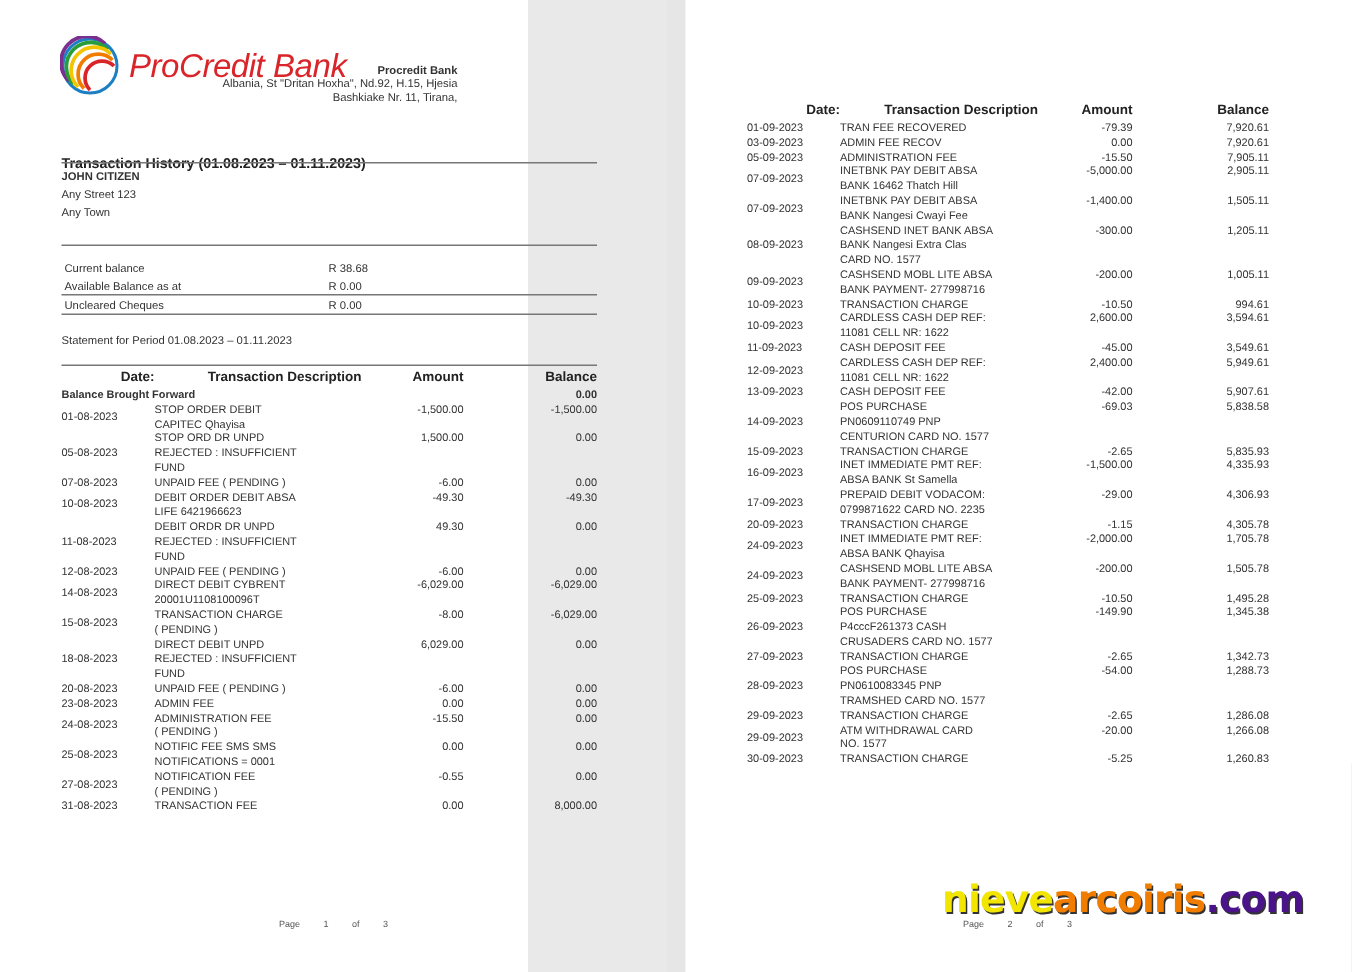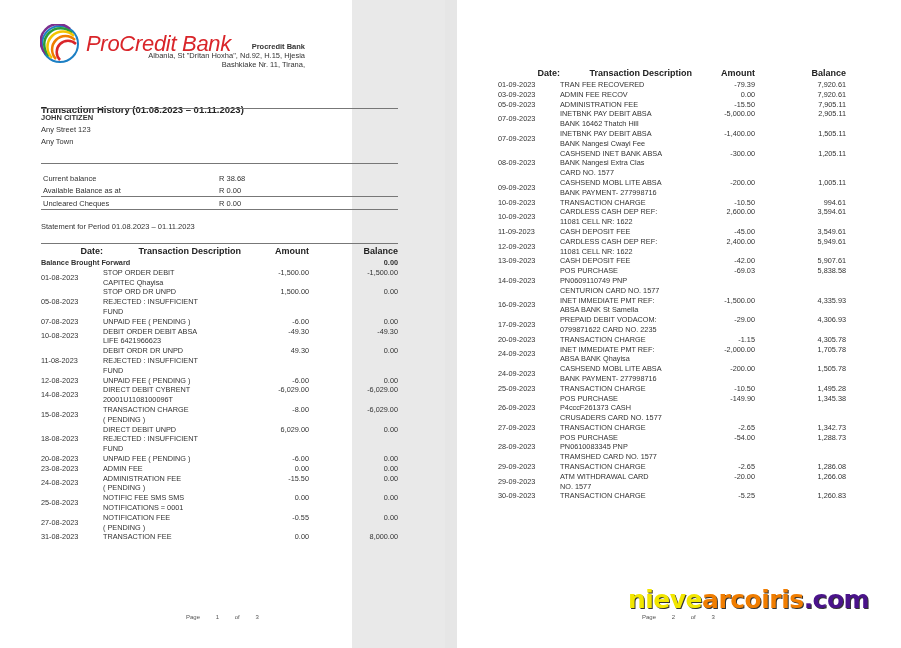--- a/index.html
+++ b/index.html
@@ -375,20 +375,28 @@
         <td>14-09-2023</td>
         <td class="desc">
           <div>POS PURCHASE</div>
           <div>PN0609110749 PNP</div>
           <div>CENTURION CARD NO. 1577</div>
         </td>
         <td class="num">-69.03</td>
         <td class="num">5,838.58</td>
       </tr>
       <tr>
+        <td>15-09-2023</td>
+        <td class="desc">
+          <div>TRANSACTION CHARGE</div>
+        </td>
+        <td class="num">-2.65</td>
+        <td class="num">5,835.93</td>
+      </tr>
+      <tr>
         <td>16-09-2023</td>
         <td class="desc">
           <div>INET IMMEDIATE PMT REF:</div>
           <div>ABSA BANK St Samella</div>
         </td>
         <td class="num">-1,500.00</td>
         <td class="num">4,335.93</td>
       </tr>
       <tr>
         <td>17-09-2023</td>

